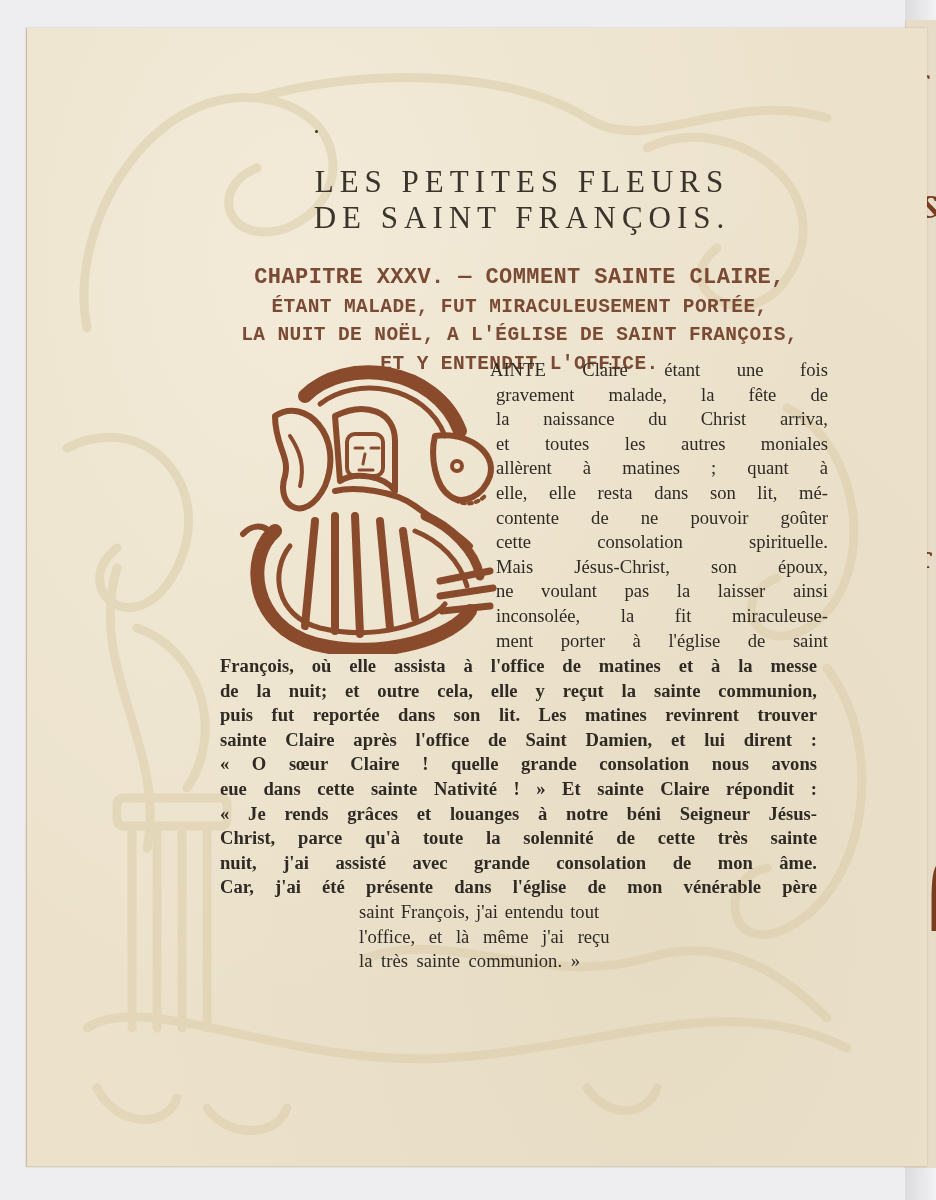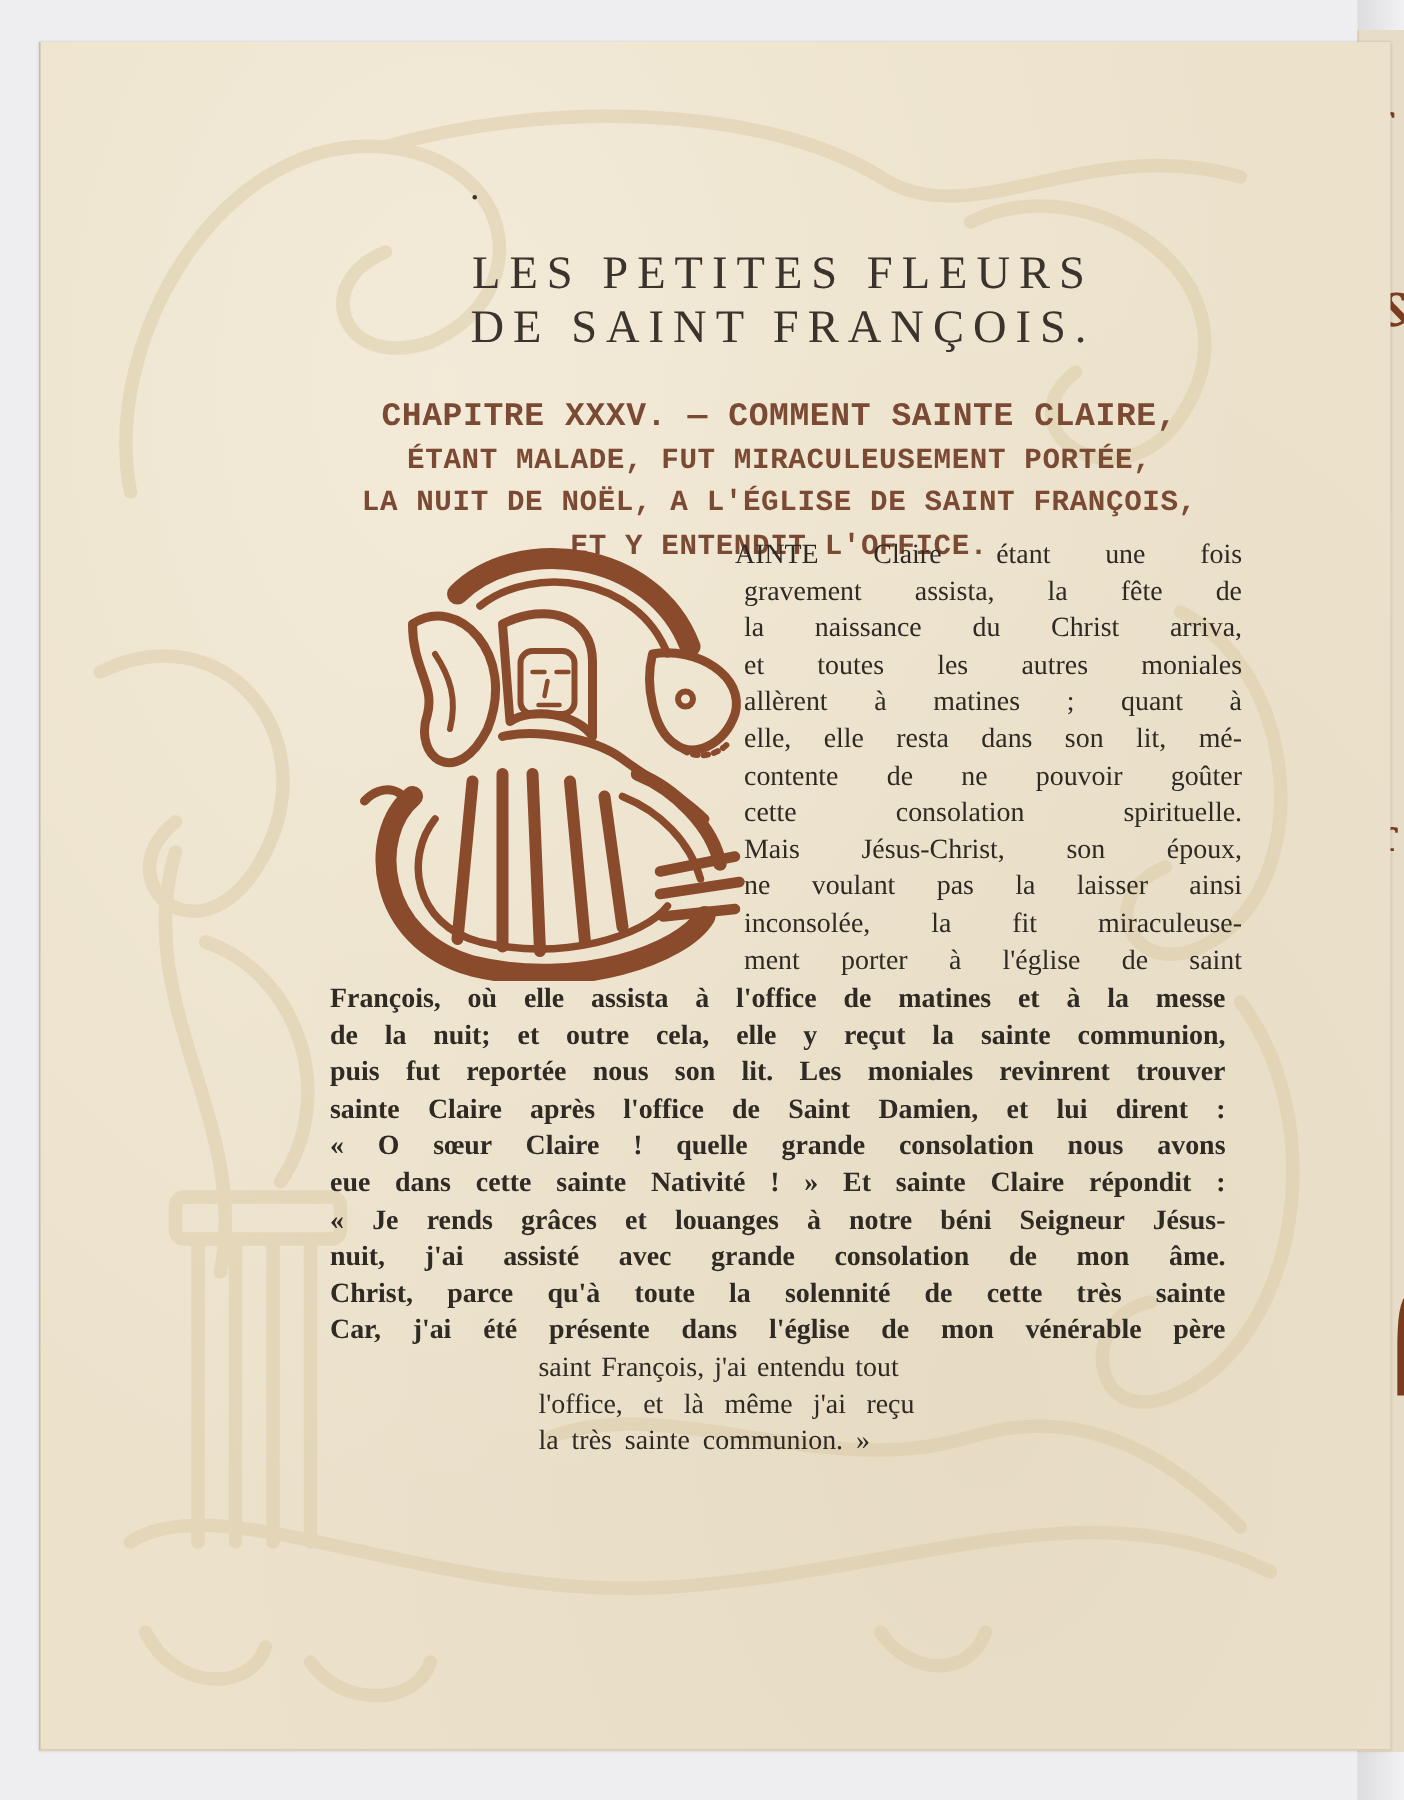--- a/index.html
+++ b/index.html
@@ -137,43 +137,43 @@
       <path d="M55 190 C 35 215, 40 260, 85 272 C 140 285, 195 268, 210 248" stroke-width="5"></path>
 
       <path d="M80 165 L 70 270 M 100 160 L 100 275 M 120 160 L 125 278 M 145 165 L 155 272 M 168 175 L 180 262" stroke-width="8"></path>
 
       <path d="M8 178 C 20 165, 38 170, 36 185" stroke-width="6"></path>
     </g>
   </svg>
 
   <div class="body-text narrow">
     <div class="line" style="margin-left:-6px;">AINTE Claire étant une fois</div>
-    <div class="line">gravement assista, la fête de</div>
+    <div class="line">gravement malade, la fête de</div>
     <div class="line">la naissance du Christ arriva,</div>
     <div class="line">et toutes les autres moniales</div>
     <div class="line">allèrent à matines ; quant à</div>
     <div class="line">elle, elle resta dans son lit, mé-</div>
     <div class="line">contente de ne pouvoir goûter</div>
     <div class="line">cette consolation spirituelle.</div>
     <div class="line">Mais Jésus-Christ, son époux,</div>
     <div class="line">ne voulant pas la laisser ainsi</div>
     <div class="line">inconsolée, la fit miraculeuse-</div>
     <div class="line">ment porter à l'église de saint</div>
   </div>
 
   <div class="body-text wide">
     <div class="line">François, où elle assista à l'office de matines et à la messe</div>
     <div class="line">de la nuit; et outre cela, elle y reçut la sainte communion,</div>
-    <div class="line">puis fut reportée nous son lit. Les moniales revinrent trouver</div>
+    <div class="line">puis fut reportée dans son lit. Les matines revinrent trouver</div>
     <div class="line">sainte Claire après l'office de Saint Damien, et lui dirent :</div>
     <div class="line">« O sœur Claire ! quelle grande consolation nous avons</div>
     <div class="line">eue dans cette sainte Nativité ! » Et sainte Claire répondit :</div>
     <div class="line">« Je rends grâces et louanges à notre béni Seigneur Jésus-</div>
+    <div class="line">Christ, parce qu'à toute la solennité de cette très sainte</div>
     <div class="line">nuit, j'ai assisté avec grande consolation de mon âme.</div>
-    <div class="line">Christ, parce qu'à toute la solennité de cette très sainte</div>
     <div class="line">Car, j'ai été présente dans l'église de mon vénérable père</div>
   </div>
 
   <div class="body-text tail">
     <div class="line">saint François, j'ai entendu tout</div>
     <div class="line" style="word-spacing:9px;">l'office, et là même j'ai reçu</div>
     <div class="line last">la très sainte communion. »</div>
   </div>
 </div>
 

